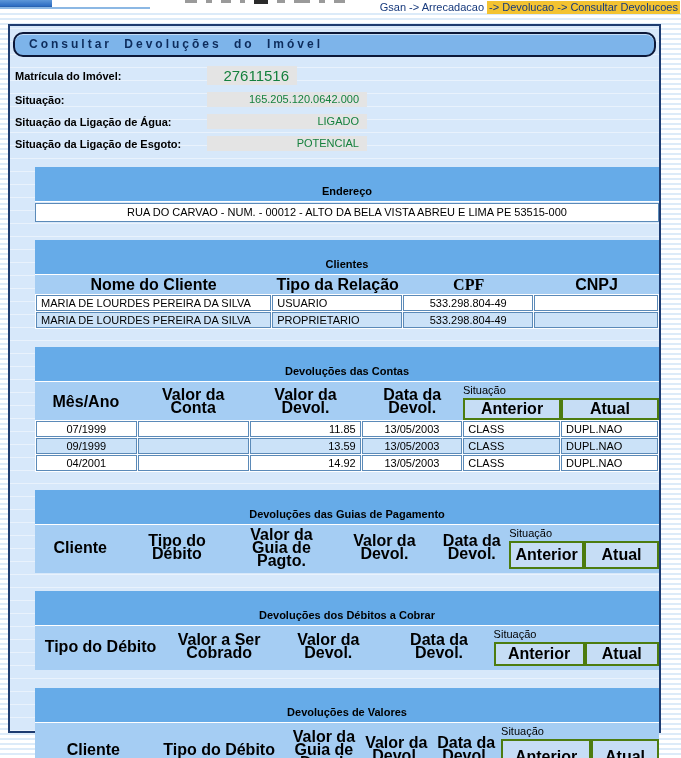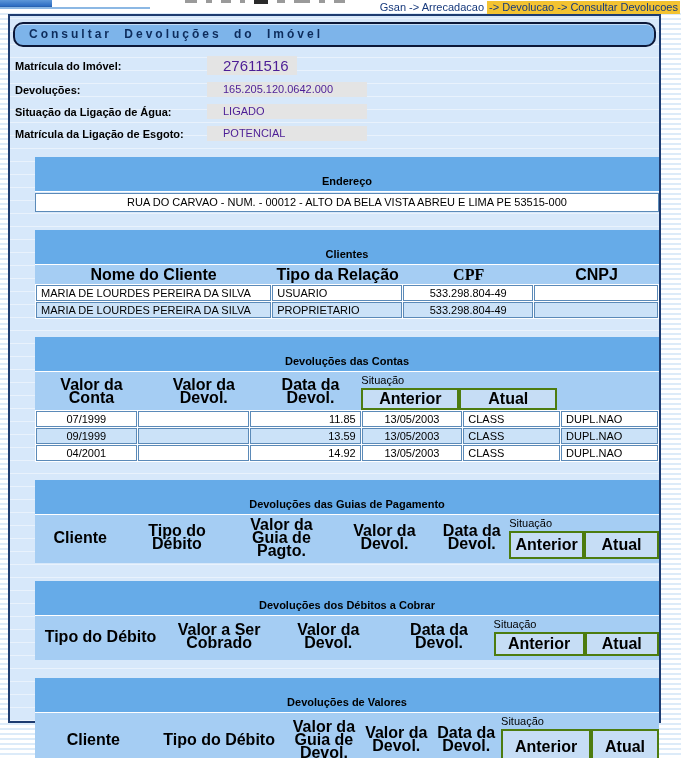--- a/index.html
+++ b/index.html
@@ -13,36 +13,36 @@
   .topbar { position:absolute; top:0; left:0; width:52px; height:8px;
     background:linear-gradient(180deg,#5d97d8 0%,#2f6fc4 70%,#1d4f96 100%); }
   .topbar-ext { position:absolute; top:7px; left:0; width:150px; height:2px; background:#8cb8e4; }
   .remnants { position:absolute; top:0; left:185px; height:4px; display:flex; gap:9px; align-items:flex-start; }
   .remnants div { height:3px; background:#9a9a9a; }
   .remnants .dark { background:#2a2a2a; height:4px; }
   .breadcrumb { position:absolute; top:1px; right:1px; font-size:11px; color:#16397c; white-space:nowrap; }
   .bc-hl { background:#f3c331; padding:0 2px 1px 2px; }
 
   .panel {
-    position:absolute; left:8px; top:14px; width:653px; height:709px;
+    position:absolute; left:8px; top:24px; width:653px; height:709px;
     background:#d7e8fa; border:2px solid #1e3c70;
     background-image:repeating-linear-gradient(0deg, rgba(255,255,255,.45) 0 1px, rgba(0,0,0,0) 1px 13px);
   }
   .panel-title {
     margin:6px 3px 0 3px; height:25px; line-height:21px;
     background:#7db4ea; border:2px solid #0c1838; border-radius:10px;
     padding-left:14px; font-size:12px; font-weight:bold;
     letter-spacing:3px; word-spacing:6px; color:#0d2c5c;
     box-shadow:inset 0 1px 0 rgba(255,255,255,.55);
   }
 
   .form { margin:9px 0 16px 5px; font-size:11px; }
   .frow { display:flex; align-items:center; margin-bottom:7px; }
   .flabel { width:192px; font-weight:bold; color:#000; }
-  .fval { background:#e4e4e4; height:15px; line-height:15px; padding:0 16px; font-size:11px; color:#4c1d95; }
+  .fval { background:#e4e4e4; height:15px; line-height:15px; padding:0 8px; font-size:11px; color:#15803d;text-align:right; }
   .fval.matricula { width:90px; height:19px; line-height:19px; font-size:15px; }
   .fval.wide { width:160px; }
 
   .section { margin:18px 4px 0 25px; width:624px; }
   .section.first { margin-top:5px; }
   .sec-title { background:#66abe8; border-bottom:1px solid #ffffff; text-align:center;
     font-weight:bold; font-size:11px; padding:18px 0 4px 0; color:#000; }
   .sec-head { background:#a5cdf3; display:flex; }
   .sec-head.pad-bottom { padding-bottom:4px; }
   .hcell { display:flex; align-items:center; justify-content:center; text-align:center;
@@ -101,29 +101,29 @@
 <div class="panel">
 
   <div class="panel-title">Consultar Devoluções do Imóvel</div>
 
   <div class="form">
     <div class="frow">
       <div class="flabel">Matrícula do Imóvel:</div>
       <div class="fval matricula">27611516</div>
     </div>
     <div class="frow">
-      <div class="flabel">Devoluções:</div>
+      <div class="flabel">Situação:</div>
       <div class="fval wide">165.205.120.0642.000</div>
     </div>
     <div class="frow">
       <div class="flabel">Situação da Ligação de Água:</div>
       <div class="fval wide">LIGADO</div>
     </div>
     <div class="frow">
-      <div class="flabel">Matrícula da Ligação de Esgoto:</div>
+      <div class="flabel">Situação da Ligação de Esgoto:</div>
       <div class="fval wide">POTENCIAL</div>
     </div>
   </div>
 
   <div class="section first">
     <div class="sec-title">Endereço</div>
     <div class="addr-row">RUA DO CARVAO - NUM. - 00012 - ALTO DA BELA VISTA ABREU E LIMA PE 53515-000</div>
   </div>
 
   <div class="section">
@@ -154,20 +154,21 @@
           <td class="center">533.298.804-49</td>
           <td></td>
         </tr>
       </tbody>
     </table>
   </div>
 
   <div class="section">
     <div class="sec-title">Devoluções das Contas</div>
     <div class="sec-head" style="height:38px">
+      <div class="hcell con-c1">Mês/Ano</div>
       <div class="hcell con-c2">Valor da Conta</div>
       <div class="hcell con-c3">Valor da Devol.</div>
       <div class="hcell con-c4">Data da Devol.</div>
       <div class="sit-block con-sit">
         <div class="sit-label">Situação</div>
         <div class="sit-cells">
           <div class="sit-cell con-a">Anterior</div>
           <div class="sit-cell con-b">Atual</div>
         </div>
       </div>

